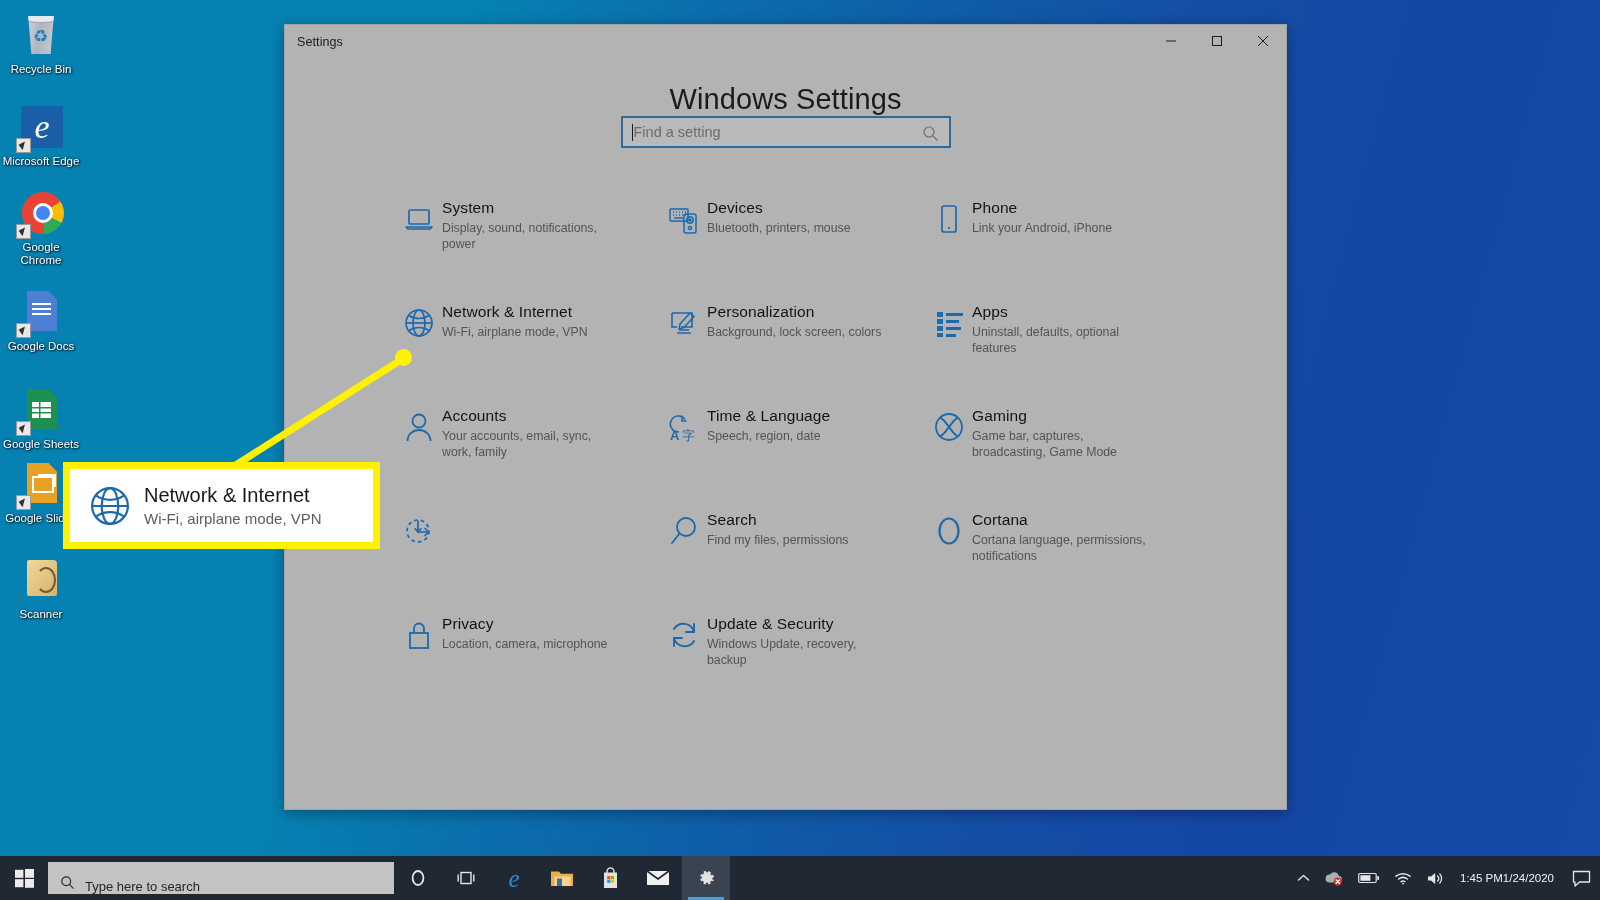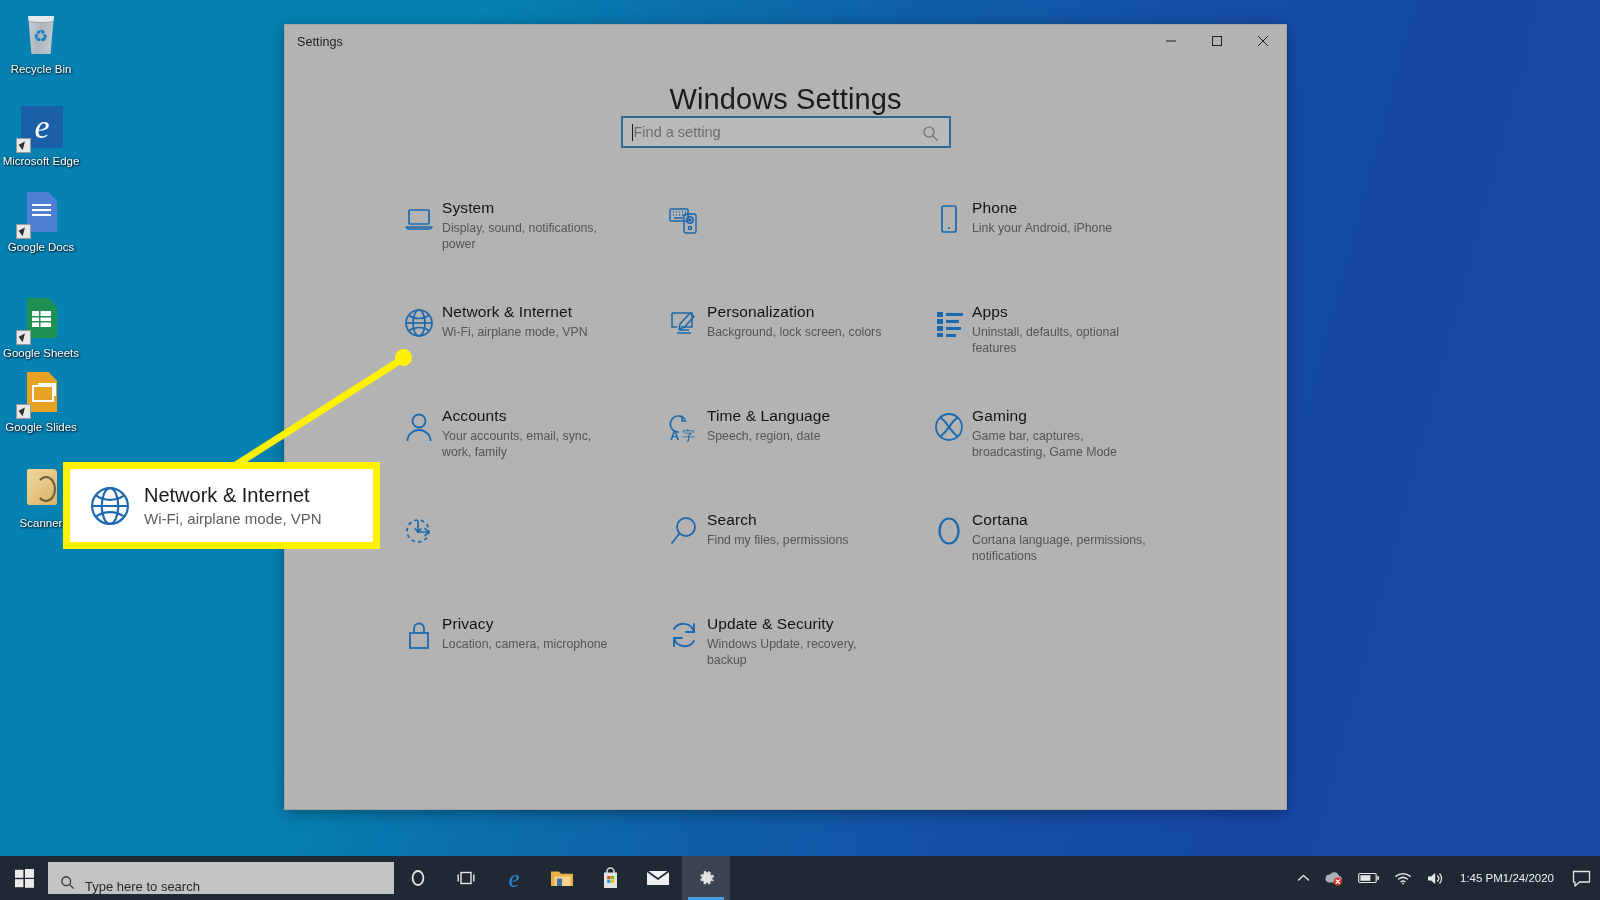--- a/index.html
+++ b/index.html
@@ -370,22 +370,29 @@
     </div>
 
     <div class="desk-icon" style="margin-bottom:18px;">
       <div class="glyph">
           <span class="ic-edge"></span>
           <span class="shortcut-arrow"></span>
         </div>
       <div class="lbl">Microsoft Edge</div>
     </div>
 
-
-    <div class="desk-icon" style="margin-bottom:38px;">
+    <div class="desk-icon" style="margin-bottom:18px;">
+      <div class="glyph">
+          <span class="ic-chrome"></span>
+          <span class="shortcut-arrow"></span>
+        </div>
+      <div class="lbl">Google Chrome</div>
+    </div>
+
+    <div class="desk-icon" style="margin-bottom:30px;">
       <div class="glyph">
           <span class="ic-docs"></span>
           <span class="shortcut-arrow"></span>
         </div>
       <div class="lbl">Google Docs</div>
     </div>
 
     <div class="desk-icon" style="margin-bottom:6px;">
       <div class="glyph">
           <span class="ic-sheets"></span>
@@ -470,20 +477,24 @@
         <div class="tile">
           <div class="tile-icon">
             <svg width="32" height="32" viewBox="0 0 32 32" fill="none" stroke="#1d69ad" stroke-width="1.5">
               <rect x="2" y="6" width="18" height="12" rx="1"></rect>
               <path d="M5 9h1M8 9h1M11 9h1M14 9h1M17 9h1M5 12h1M8 12h1M11 12h1M14 12h1M17 12h1M6 15h9" stroke-width="1.4"></path>
               <rect x="16" y="11" width="12" height="19" rx="2"></rect>
               <circle cx="22" cy="17" r="3.2"></circle>
                 <circle cx="22" cy="17" r="1" fill="#1d69ad"></circle>
               <circle cx="22" cy="25" r="1.6"></circle>
             </svg>
+          </div>
+          <div class="tile-text">
+            <div class="tile-title">Devices</div>
+            <div class="tile-sub">Bluetooth, printers, mouse</div>
           </div>
         </div>
 
         <div class="tile">
           <div class="tile-icon">
             <svg width="32" height="32" viewBox="0 0 32 32" fill="none" stroke="#1d69ad" stroke-width="1.7">
               <rect x="9" y="3" width="14" height="26" rx="2"></rect>
               <circle cx="16" cy="25" r="1.1" fill="#1d69ad" stroke="none"></circle>
             </svg>
           </div>

